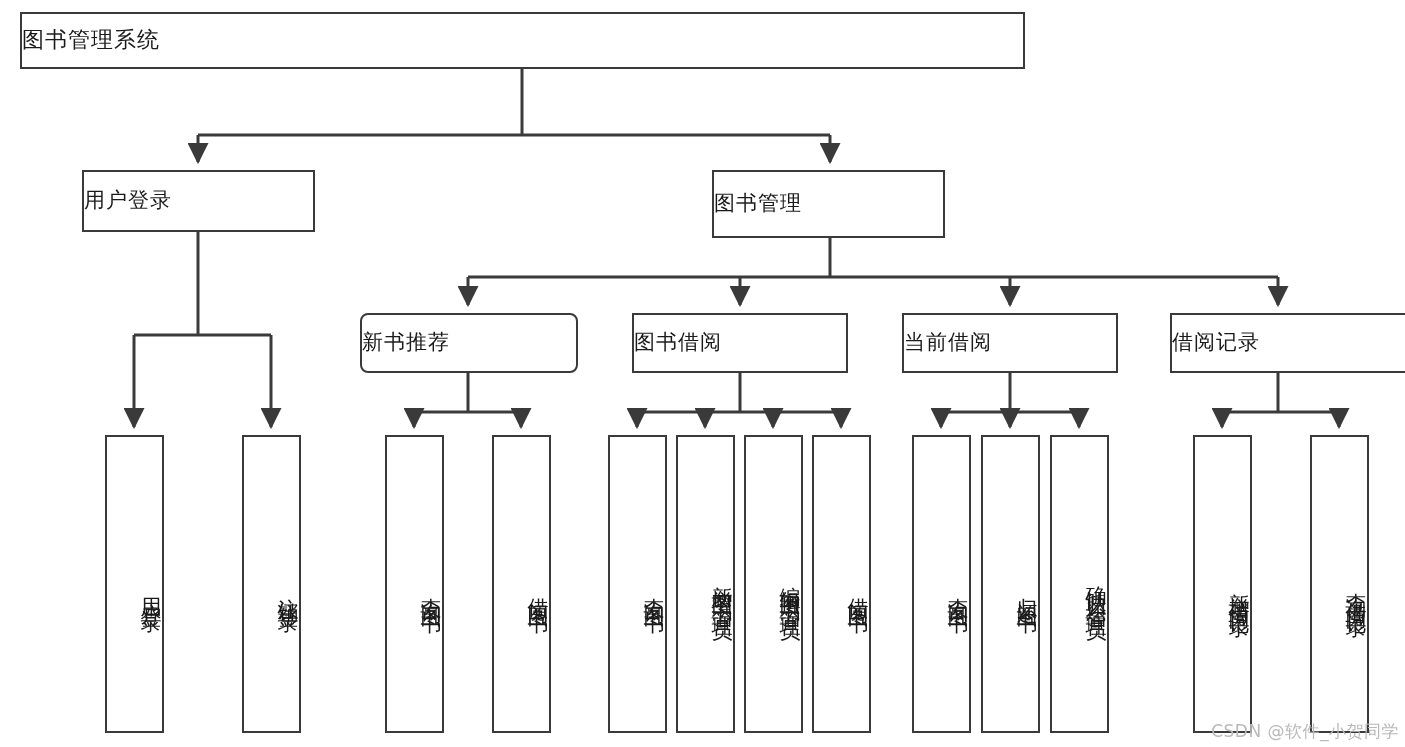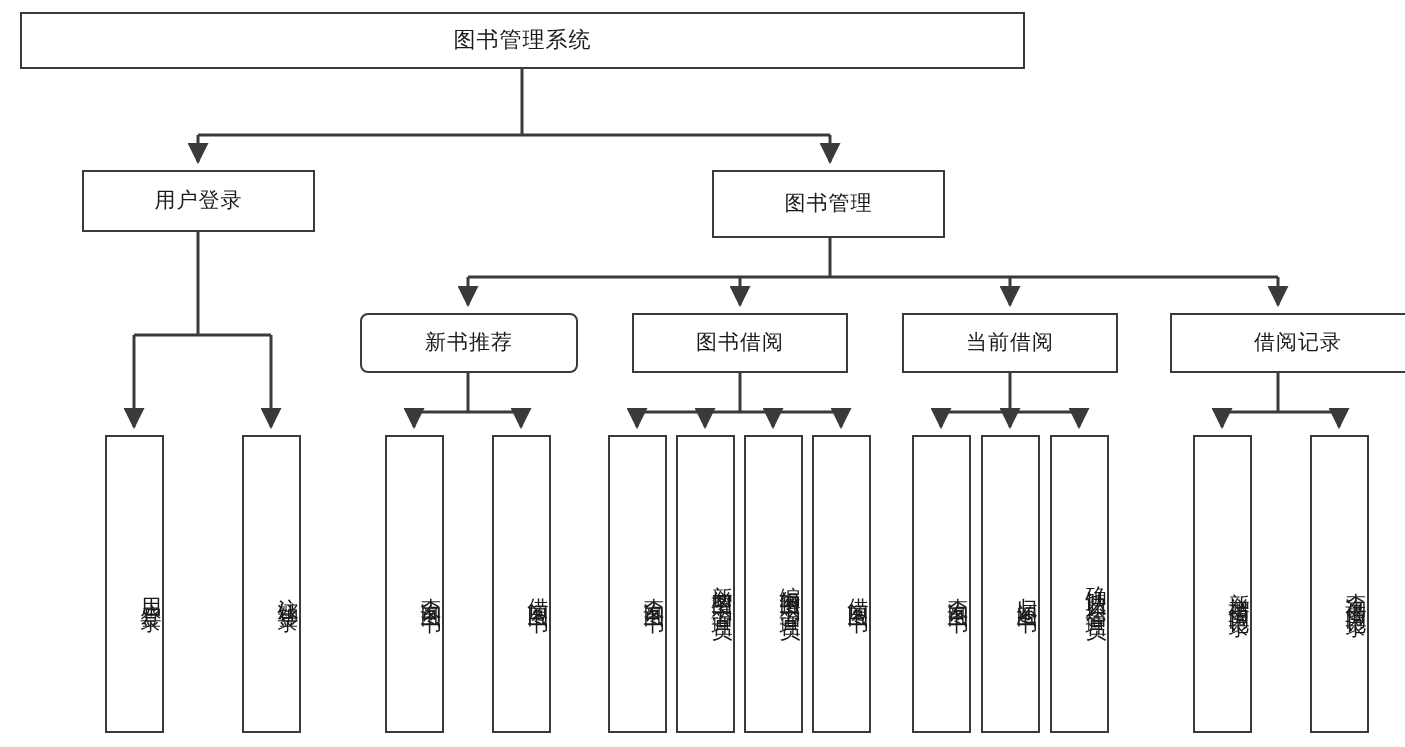--- a/index.html
+++ b/index.html
@@ -2,21 +2,21 @@
 <html><head>
 <meta charset="utf-8">
 <title>图书管理系统结构图</title>
 <style>
   html,body{margin:0;padding:0;background:#ffffff;}
   body{font-family:"DejaVu Sans","Liberation Sans",sans-serif;}
   #canvas{position:relative;width:1405px;height:747px;background:#fff;overflow:hidden;}
   svg#wires{position:absolute;left:0;top:0;width:1405px;height:747px;}
 
   .node{position:absolute;box-sizing:border-box;background:#ffffff;
-        border:2.5px solid #3a3a3a;display:flex;align-items:center;justify-content:center;
+        border:2.5px solid #3a3a3a;display:flex;align-items:center;
         color:#1a1a1a;}
   .node.h{font-size:21px;line-height:1.1;letter-spacing:1px;}
   .node.root{font-size:22px;}
   .node.v{writing-mode:vertical-rl;text-orientation:upright;
           font-size:21px;letter-spacing:5px;line-height:1.05;
           padding-top:14px;align-items:flex-start;justify-content:center;}
   .node.v .vt{writing-mode:vertical-rl;text-orientation:upright;white-space:nowrap;}
   .watermark{position:absolute;right:6px;bottom:4px;font-size:17px;color:#b9b9b9;
              letter-spacing:.5px;white-space:nowrap;}
 </style>
@@ -136,13 +136,14 @@
     <span class="vt">确认归还（管理员）</span>
   </div>
 
   <div class="node v" style="left:1193px;top:435px;width:59px;height:298px;">
     <span class="vt">新增借阅记录</span>
   </div>
   <div class="node v" style="left:1310px;top:435px;width:59px;height:298px;">
     <span class="vt">查询借阅记录</span>
   </div>
 
+  <div class="watermark">CSDN @软件_小贺同学</div>
 </div>
 
 </body></html>

